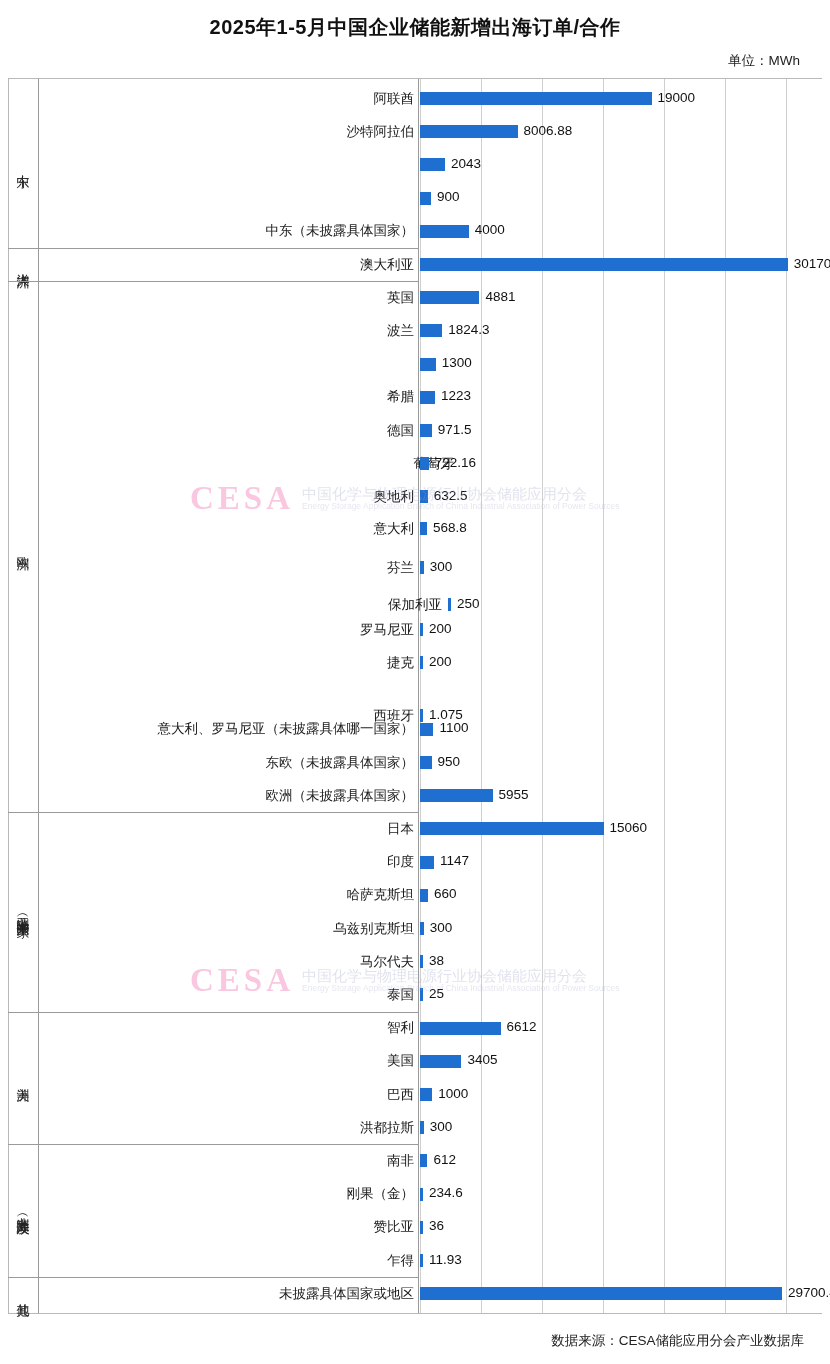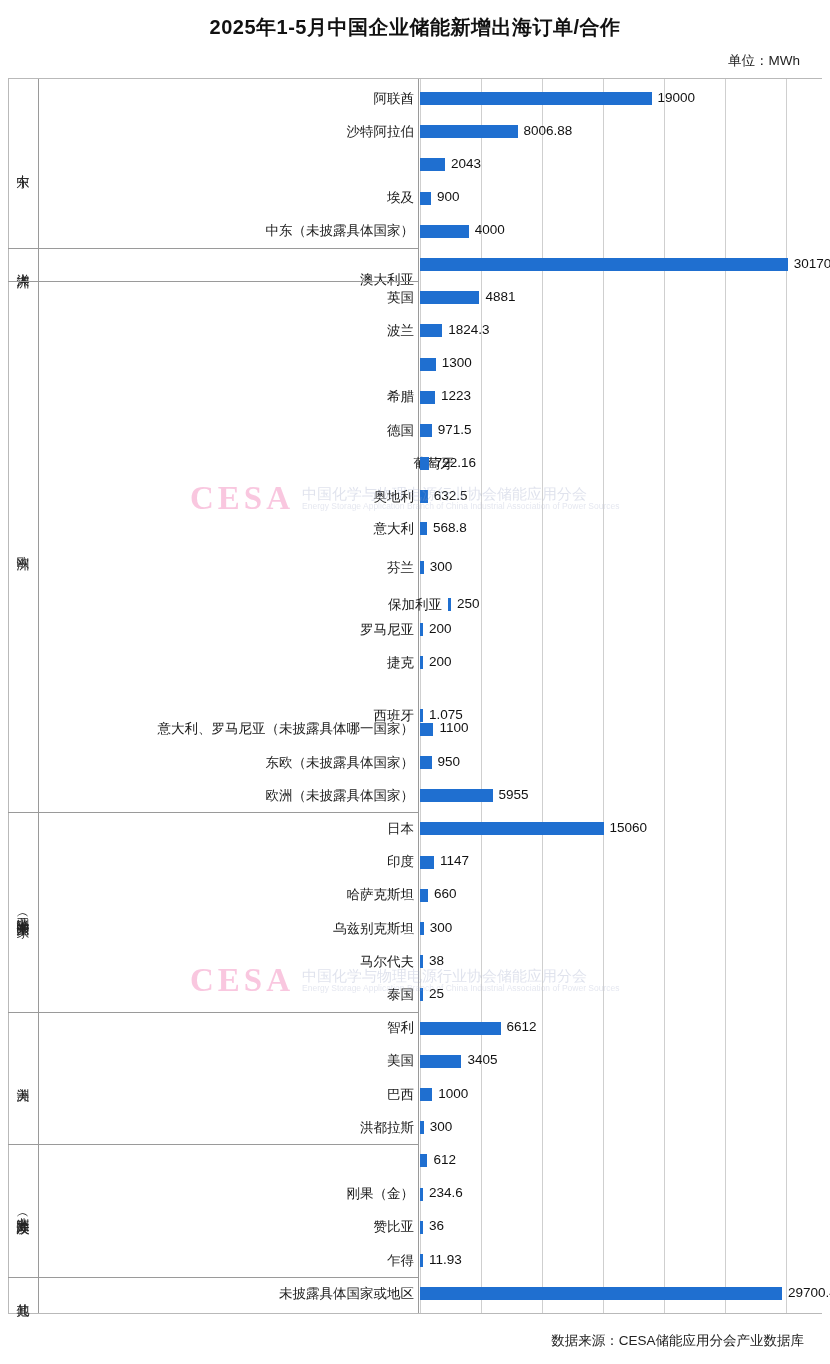--- a/index.html
+++ b/index.html
@@ -194,31 +194,30 @@
         <div class="row" style="top: 37.2px; height: 33.2px;">
           <div class="row-label" style="top: 7.6px;">沙特阿拉伯</div>
           <div class="bar" style="width: 97.5838px; top: 10.1px; background: rgb(31, 111, 208);"></div>
           <div class="bar-value" style="left: 515.584px; top: 7.6px;">8006.88</div>
         </div>
         <div class="row" style="top: 70.4px; height: 33.2px;">
           <div class="bar" style="width: 24.8991px; top: 10.1px; background: rgb(31, 111, 208);"></div>
           <div class="bar-value" style="left: 442.899px; top: 7.6px;">2043</div>
         </div>
         <div class="row" style="top: 103.6px; height: 33.2px;">
-          <div class="row-label" style="top: 7.6px;">埃及</div>
           <div class="bar" style="width: 10.9688px; top: 10.1px; background: rgb(31, 111, 208);"></div>
           <div class="bar-value" style="left: 428.969px; top: 7.6px;">900</div>
         </div>
         <div class="row" style="top: 136.8px; height: 33.2px;">
           <div class="row-label" style="top: 7.6px;">中东（未披露具体国家）</div>
           <div class="bar" style="width: 48.75px; top: 10.1px; background: rgb(31, 111, 208);"></div>
           <div class="bar-value" style="left: 466.75px; top: 7.6px;">4000</div>
         </div>
         <div class="row" style="top: 170px; height: 33.2px;">
-          <div class="row-label" style="top: 7.6px; margin-top: 15px;">澳大利亚</div>
+          <div class="row-label" style="top: 7.6px;">澳大利亚</div>
           <div class="bar" style="width: 367.697px; top: 10.1px; background: rgb(31, 111, 208);"></div>
           <div class="bar-value" style="left: 785.697px; top: 7.6px;">30170</div>
         </div>
         <div class="row" style="top: 203.2px; height: 33.2px;">
           <div class="row-label" style="top: 7.6px;">英国</div>
           <div class="bar" style="width: 59.4872px; top: 10.1px; background: rgb(31, 111, 208);"></div>
           <div class="bar-value" style="left: 477.487px; top: 7.6px;">4881</div>
         </div>
         <div class="row" style="top: 236.4px; height: 33.2px;">
           <div class="row-label" style="top: 7.6px;">波兰</div>
@@ -338,20 +337,21 @@
           <div class="row-label" style="top: 7.6px;">巴西</div>
           <div class="bar" style="width: 12.1875px; top: 10.1px; background: rgb(31, 111, 208);"></div>
           <div class="bar-value" style="left: 430.188px; top: 7.6px;">1000</div>
         </div>
         <div class="row" style="top: 1033.2px; height: 33.2px;">
           <div class="row-label" style="top: 7.6px;">洪都拉斯</div>
           <div class="bar" style="width: 3.65625px; top: 10.1px; background: rgb(31, 111, 208);"></div>
           <div class="bar-value" style="left: 421.656px; top: 7.6px;">300</div>
         </div>
         <div class="row" style="top: 1066.4px; height: 33.2px;">
+          <div class="row-label" style="top: 7.6px;">南非</div>
           <div class="bar" style="width: 7.45875px; top: 10.1px; background: rgb(31, 111, 208);"></div>
           <div class="bar-value" style="left: 425.459px; top: 7.6px;">612</div>
         </div>
         <div class="row" style="top: 1099.6px; height: 33.2px;">
           <div class="row-label" style="top: 7.6px;">刚果（金）</div>
           <div class="bar" style="width: 3px; top: 10.1px; background: rgb(31, 111, 208);"></div>
           <div class="bar-value" style="left: 421px; top: 7.6px;">234.6</div>
         </div>
         <div class="row" style="top: 1132.8px; height: 33.2px;">
           <div class="row-label" style="top: 7.6px;">赞比亚</div>

